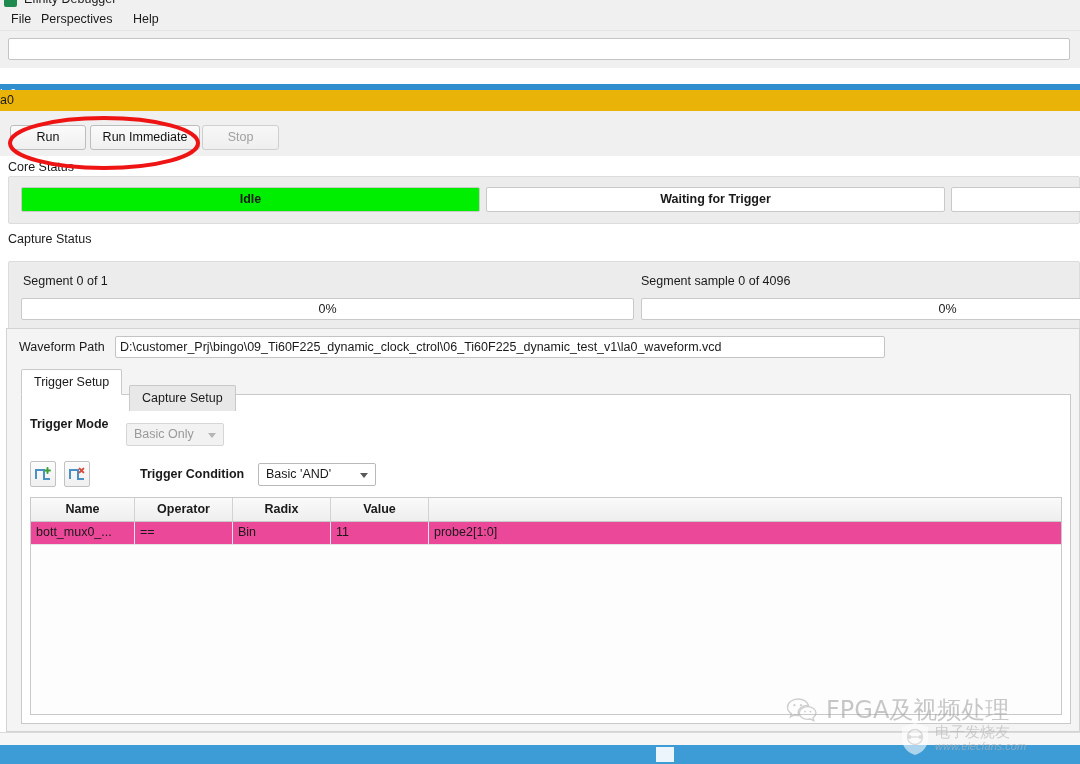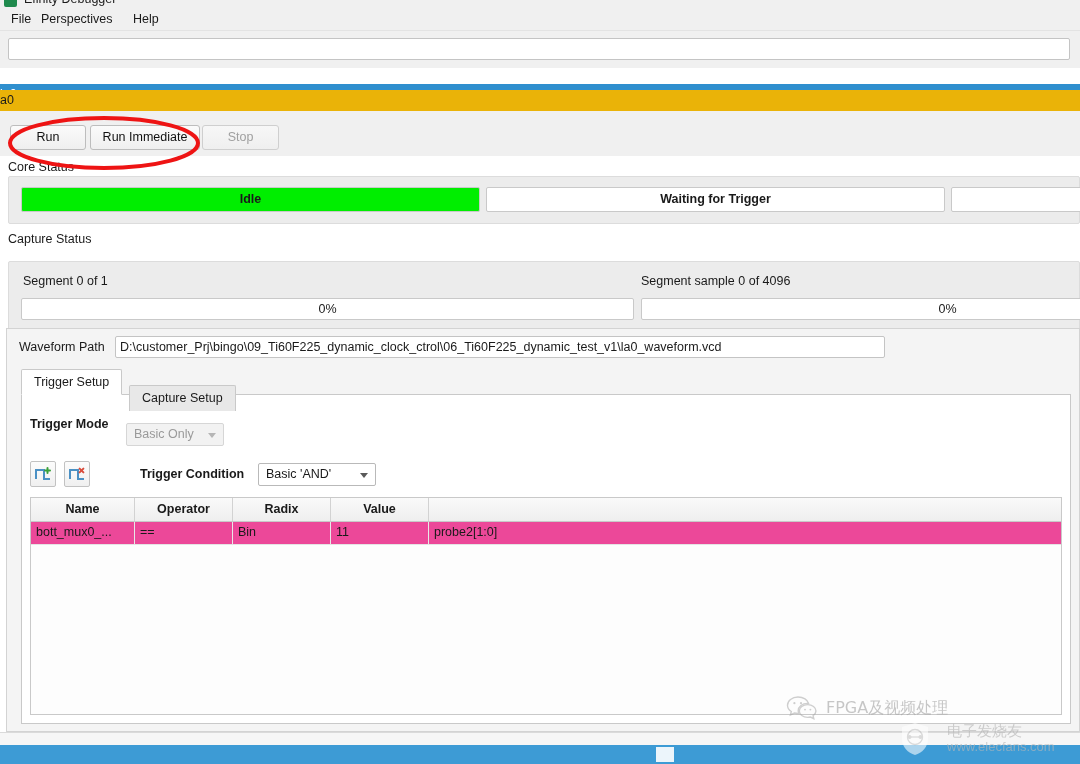--- a/index.html
+++ b/index.html
@@ -416,50 +416,51 @@
     position: absolute;
     left: 786px; top: 694px;
     z-index: 30;
     pointer-events: none;
     display: flex;
     align-items: center;
     gap: 6px;
     opacity: 0.55;
   }
   .wm-text {
-    font-size: 16px;
+    font-size: 24px;
     color: #9a9a9a;
     white-space: nowrap;
     font-family: "DejaVu Sans", sans-serif;
   }
   .watermark-elecfans {
     position: absolute;
     left: 900px; top: 722px;
     z-index: 31;
     pointer-events: none;
     display: flex;
     align-items: center;
-    gap: 17px;
+    gap: 5px;
     opacity: 0.62;
   }
   .wm-ef-text {
     display: flex;
     flex-direction: column;
     line-height: 1.05;
   }
   .wm-ef-cn {
     font-size: 15px;
     color: #b4b4b4;
     white-space: nowrap;
     font-family: "DejaVu Sans", sans-serif;
   }
   .wm-ef-url {
-    font-size: 13px;
+    font-size: 11px;
     color: #b8b8b8;
     white-space: nowrap;
+    font-style: italic;
   }
 
   
   .taskbar {
     position: absolute;
     left: 0; top: 745px;
     width: 1080px; height: 19px;
     background: #3d9bd5;
     z-index: 20;
   }

